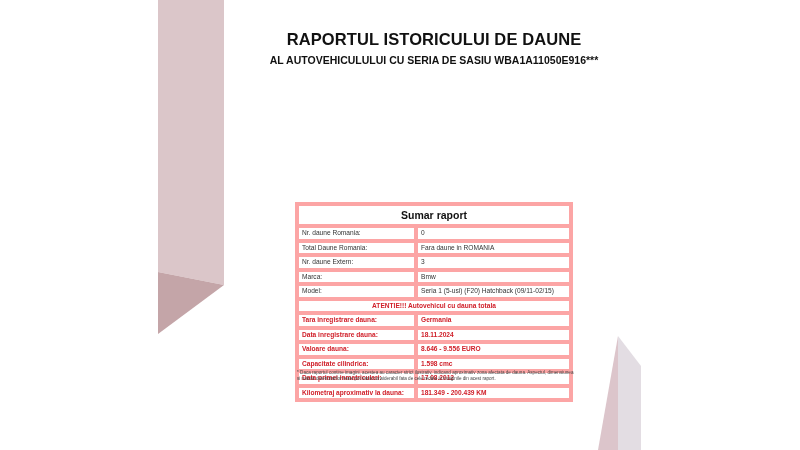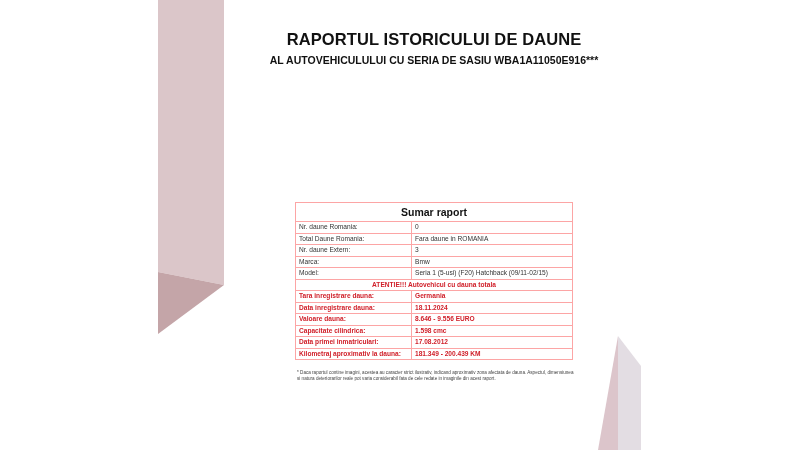--- a/index.html
+++ b/index.html
@@ -20,21 +20,21 @@
   }
   .subtitle {
     position: absolute; left: 0; width: 868px; top: 54px; text-align: center;
     font-weight: bold; font-size: 10.5px; color: #111;
   }
   .report-table {
     position: absolute; left: 295px; top: 202px; width: 278px;
     border-collapse: collapse; font-size: 6.6px;
   }
   .report-table td, .report-table th {
-    border: 1px solid #fca5a5; padding: 0 3px; height: 10.5px; line-height: 10.5px;
+    border: 4px solid #fca5a5; padding: 0 3px; height: 10.5px; line-height: 10.5px;
     white-space: nowrap; overflow: hidden;
   }
   .report-table th {
     height: 18px; line-height: 18px; font-size: 10.5px; font-weight: bold; color: #111;
   }
   .report-table td.k { width: 109px; color: #333; }
   .report-table td.v { color: #333; }
   .report-table tr.alert td { color: #d0202a; font-weight: bold; }
   .report-table tr.alert td.center { text-align: center; }
   .note {

